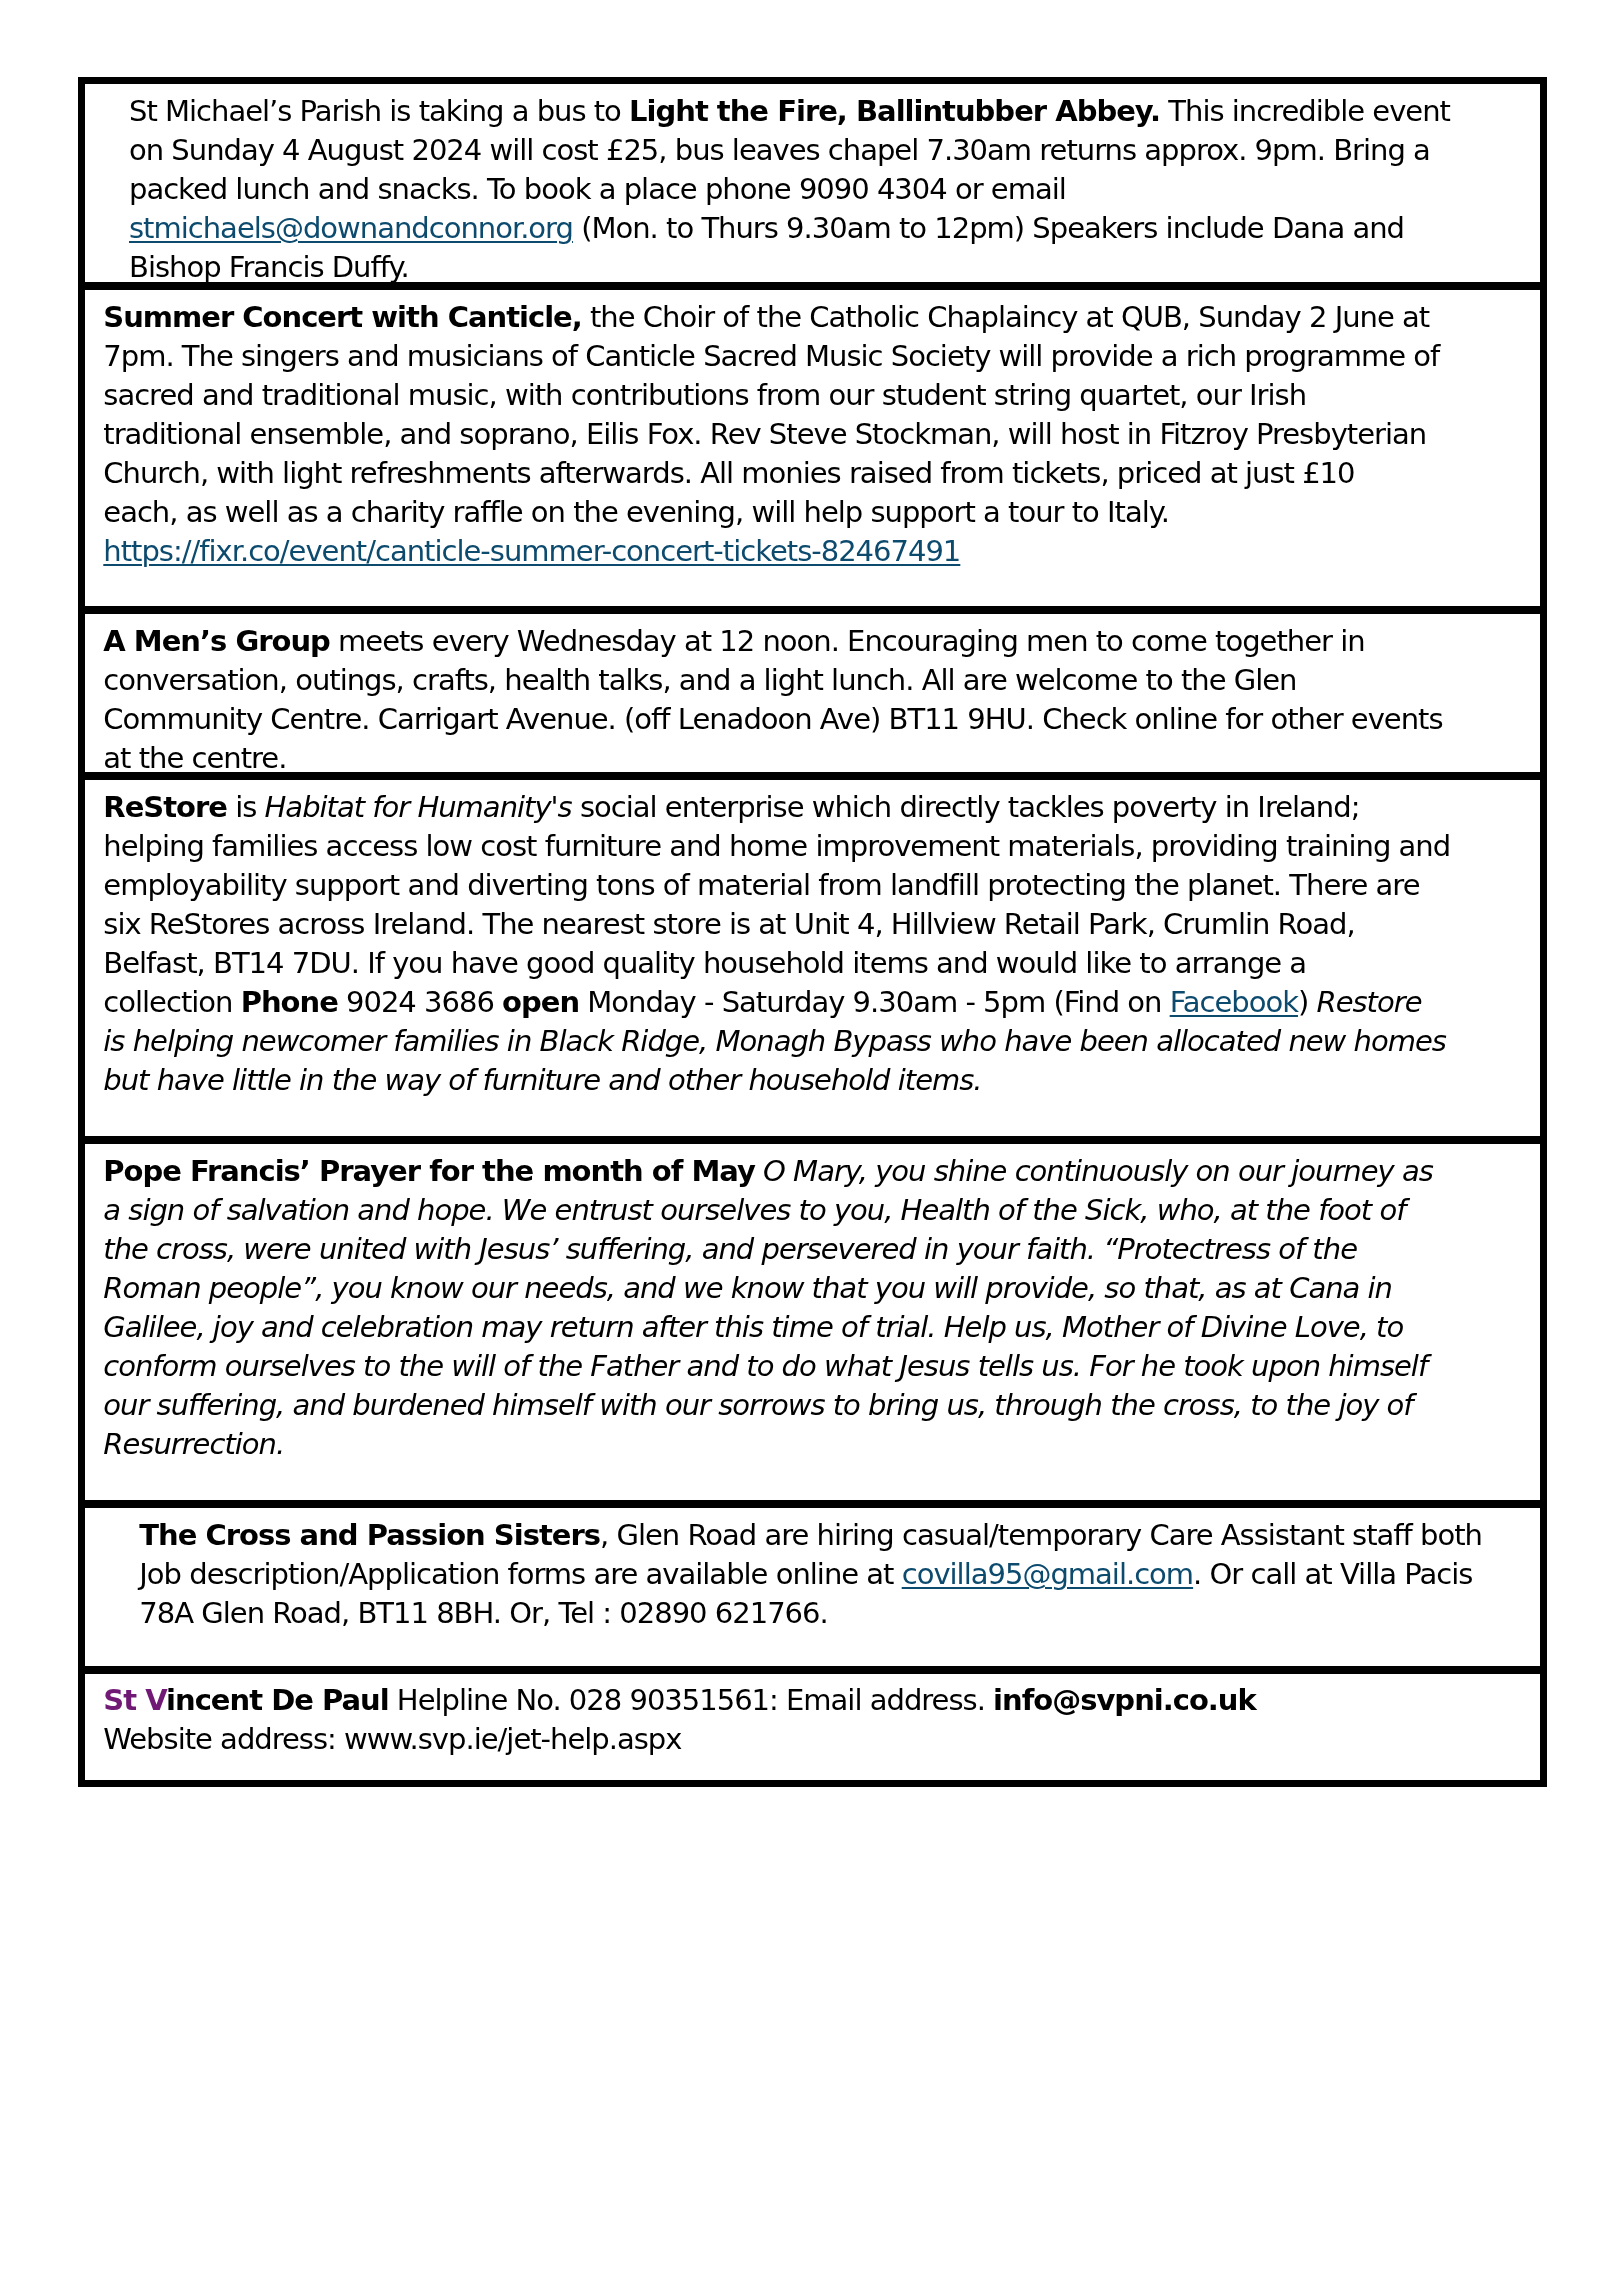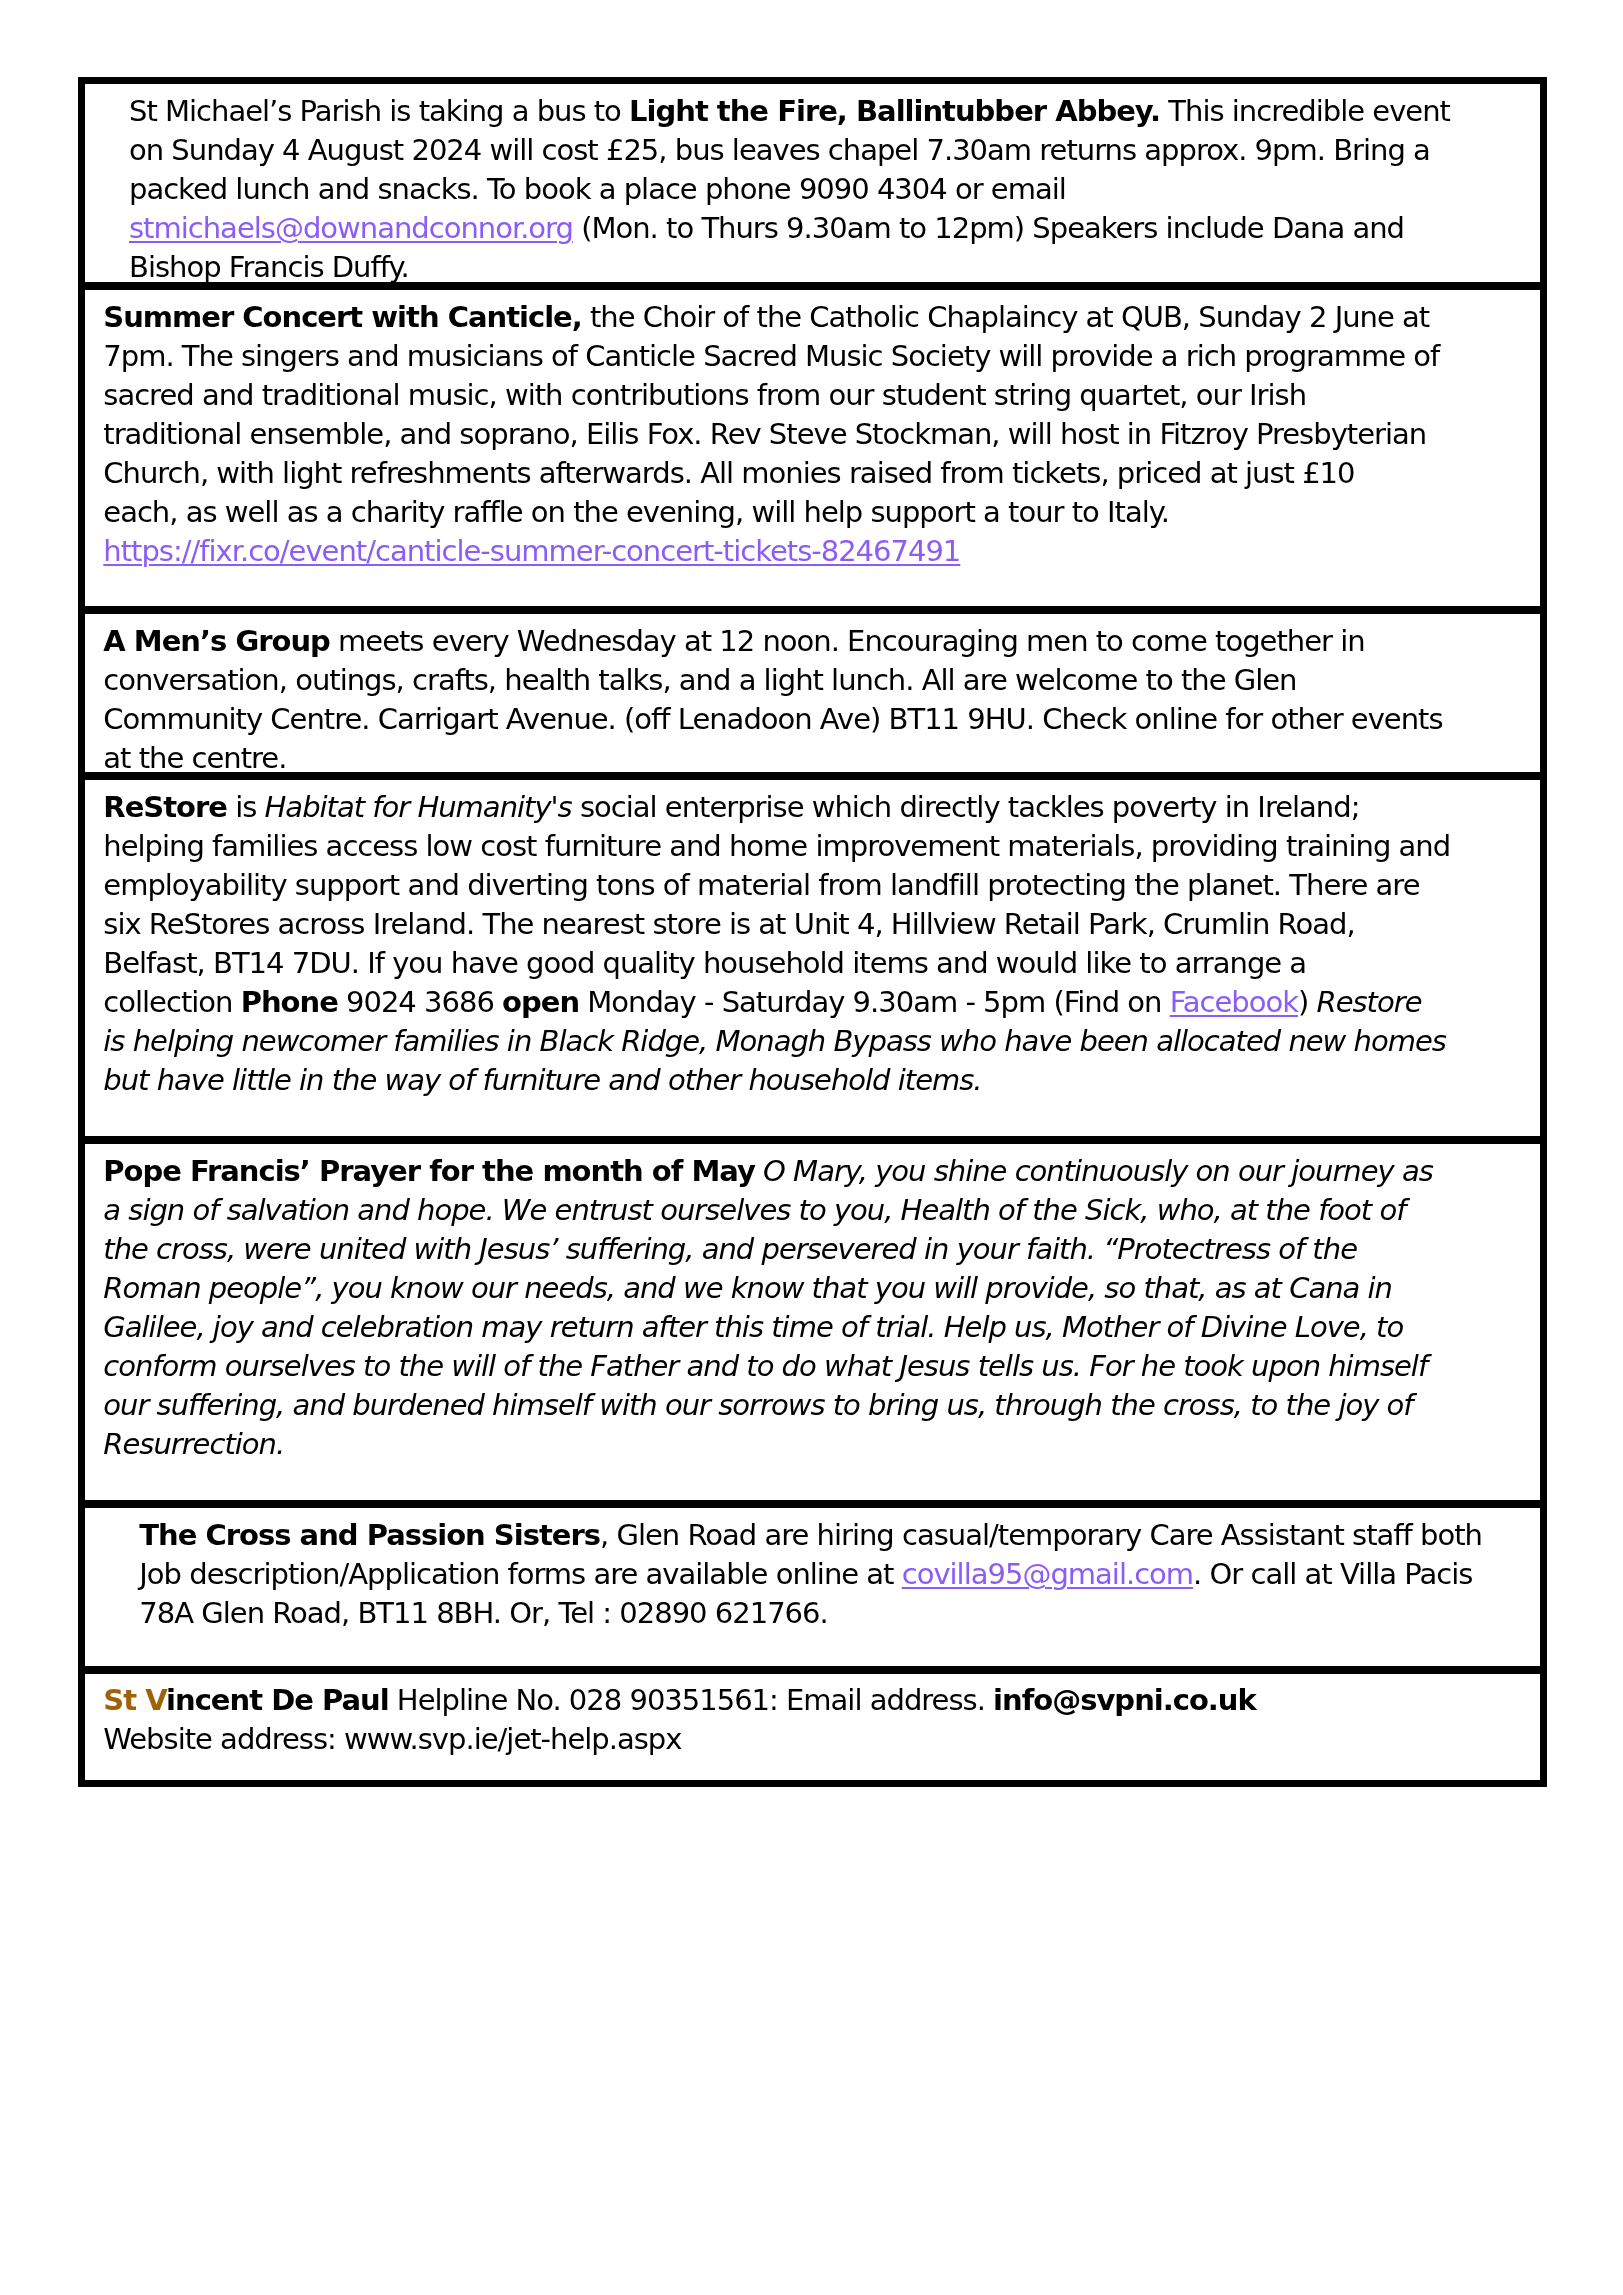--- a/index.html
+++ b/index.html
@@ -6,22 +6,22 @@
   body { width:1623px; height:2295px; position:relative; overflow:hidden;
          font-family:"DejaVu Sans", sans-serif; color:#000; }
   #notice-box { position:absolute; left:78px; top:77px; width:1469px; height:1710px;
                 box-sizing:border-box; border:7.9px solid #000; background:#fff; }
   .section { position:absolute; left:0; right:0; box-sizing:border-box; padding:7.9px 0 0 18.3px; overflow:hidden; }
   .divider { position:absolute; left:0; right:0; height:7.9px; background:#000; }
   .line { display:block; height:39px; line-height:39px; white-space:nowrap;
           font-size:29px; letter-spacing:-1px; }
   .seg-b { font-weight:bold; }
   .seg-i { font-style:italic; }
-  .seg-link { color:#8b5cf6; text-decoration:underline; text-decoration-thickness:2px; text-underline-offset:2.6px; cursor:pointer; }
-  .seg-gray { color:#a16207; }
+  .seg-link { color:#0c4a6e; text-decoration:underline; text-decoration-thickness:2px; text-underline-offset:2.6px; cursor:pointer; }
+  .seg-gray { color:#701a75; }
 </style>
 </head>
 <body>
 
 <div id="notice-box">
   <div class="section" style="top:0;height:198px;padding-left:44px;">
       <span class="line"><span class="">St Michael’s Parish is taking a bus to </span><span class="seg-b">Light the Fire, Ballintubber Abbey.</span><span class=""> This incredible event</span></span>
       <span class="line"><span class="">on Sunday 4 August 2024 will cost £25, bus leaves chapel 7.30am returns approx. 9pm. Bring a</span></span>
       <span class="line"><span class="">packed lunch and snacks. To book a place phone 9090 4304 or email</span></span>
       <span class="line"><a class="seg-link">stmichaels@downandconnor.org</a><span class="">  (Mon. to Thurs 9.30am to 12pm) Speakers include Dana and</span></span>

